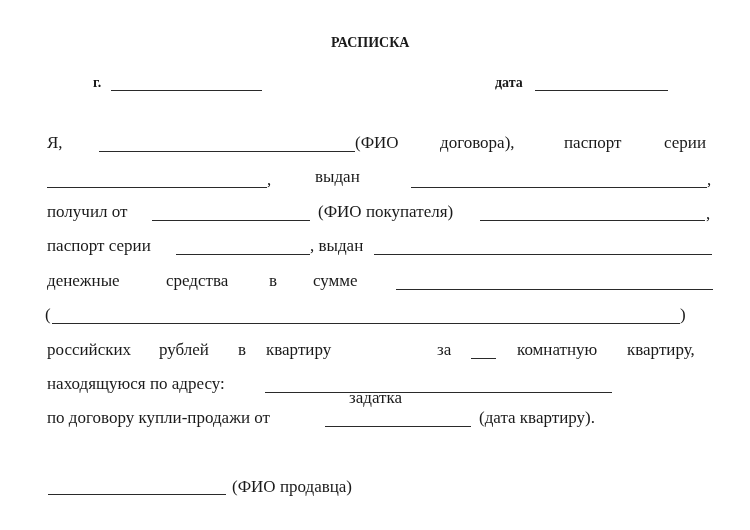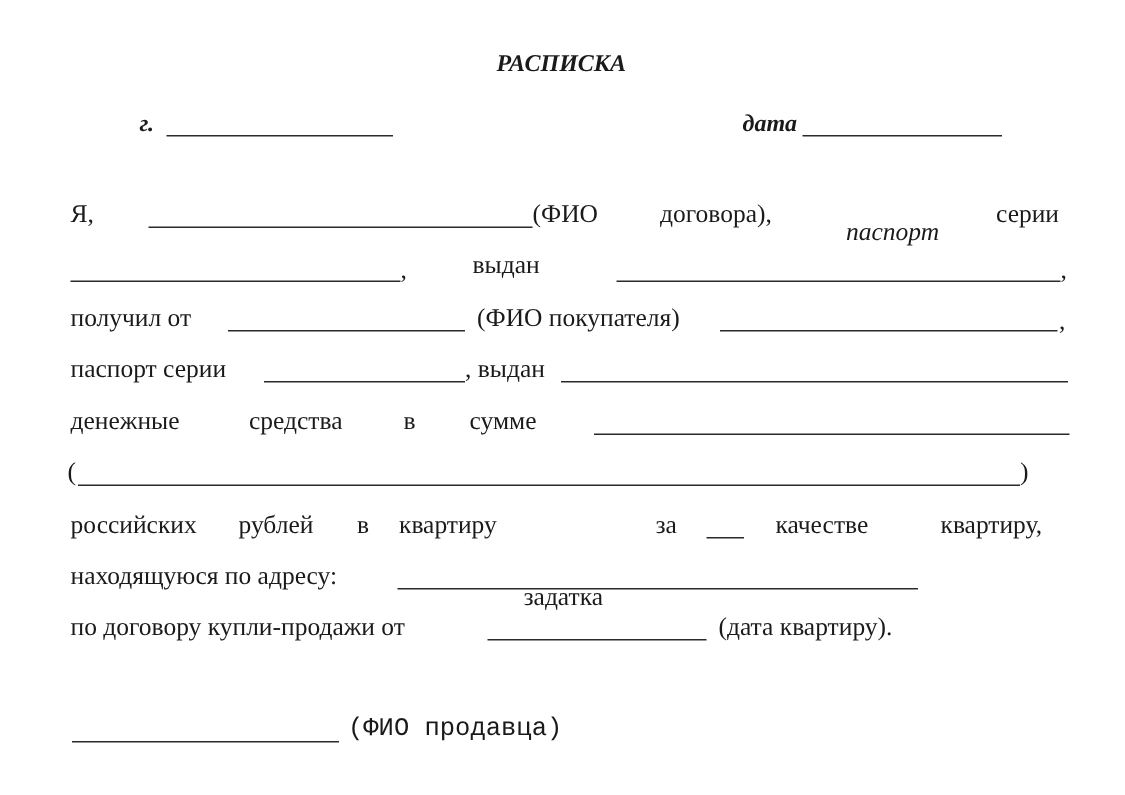--- a/index.html
+++ b/index.html
@@ -1,36 +1,36 @@
 <!DOCTYPE html>
 <html><head>
   <meta charset="utf-8">
   <style>
     html, body { margin: 0; padding: 0; background: #ffffff; }
     body { width: 750px; height: 530px; position: relative; overflow: hidden;
            font-family: "Liberation Serif", "DejaVu Serif", serif; color: #1a1a1a; }
     .t { position: absolute; white-space: nowrap; font-size: 17px; line-height: 20px; }
-    .b { font-weight: bold; font-size: 16px; font-style: italic; }
+    .b { font-weight: bold; font-size: 14px; }
     .ul { position: absolute; height: 0; border-bottom: 1px solid #2a2a2a; }
   </style>
 </head>
 <body>
 
 <div class="t b" style="left:331px; top:33px;">РАСПИСКА</div>
 
 <div class="t b" style="left:93px; top:73px;">г.</div>
 <div class="ul" style="left:111px; top:90px; width:151px;"></div>
 <div class="t b" style="left:495px; top:73px;">дата</div>
 <div class="ul" style="left:535px; top:90px; width:133px;"></div>
 
 <div class="t" style="left:47px; top:133px;">Я,</div>
 <div class="ul" style="left:99px; top:151px; width:256px;"></div>
 <div class="t" style="left:355px; top:133px;">(ФИО</div>
 <div class="t" style="left:440px; top:133px;">договора),</div>
-<div class="t" style="left:564px; top:145px;font-style:italic;">паспорт</div>
+<div class="t" style="left:564px; top:133px;">паспорт</div>
 <div class="t" style="left:664px; top:133px;">серии</div>
 
 <div class="ul" style="left:47px; top:187px; width:220px;"></div>
 <div class="t" style="left:267px; top:170px;">,</div>
 <div class="t" style="left:315px; top:167px;">выдан</div>
 <div class="ul" style="left:411px; top:187px; width:296px;"></div>
 <div class="t" style="left:707px; top:170px;">,</div>
 
 <div class="t" style="left:47px; top:202px;">получил от</div>
 <div class="ul" style="left:152px; top:220px; width:158px;"></div>
@@ -53,24 +53,24 @@
 <div class="ul" style="left:52px; top:323px; width:628px;"></div>
 <div class="t" style="left:680px; top:305px;">)</div>
 
 <div class="t" style="left:47px; top:340px;">российских</div>
 <div class="t" style="left:159px; top:340px;">рублей</div>
 <div class="t" style="left:238px; top:340px;">в</div>
 <div class="t" style="left:266px; top:340px;">квартиру</div>
 <div class="t" style="left:349px; top:348px;margin-top:40px;">задатка</div>
 <div class="t" style="left:437px; top:340px;">за</div>
 <div class="ul" style="left:471px; top:358px; width:25px;"></div>
-<div class="t" style="left:517px; top:340px;">качестве</div>
+<div class="t" style="left:517px; top:340px;">комнатную</div>
 <div class="t" style="left:627px; top:340px;">квартиру,</div>
 
 <div class="t" style="left:47px; top:374px;">находящуюся по адресу:</div>
 <div class="ul" style="left:265px; top:392px; width:347px;"></div>
 
 <div class="t" style="left:47px; top:408px;">по договору купли-продажи от</div>
 <div class="ul" style="left:325px; top:426px; width:146px;"></div>
 <div class="t" style="left:479px; top:408px;">(дата квартиру).</div>
 
 <div class="ul" style="left:48px; top:494px; width:178px;"></div>
-<div class="t" style="left:232px; top:477px;font-family:Liberation Mono, monospace;">(ФИО продавца)</div>
+<div class="t" style="left:232px; top:477px;">(ФИО продавца)</div>
 
 </body></html>

